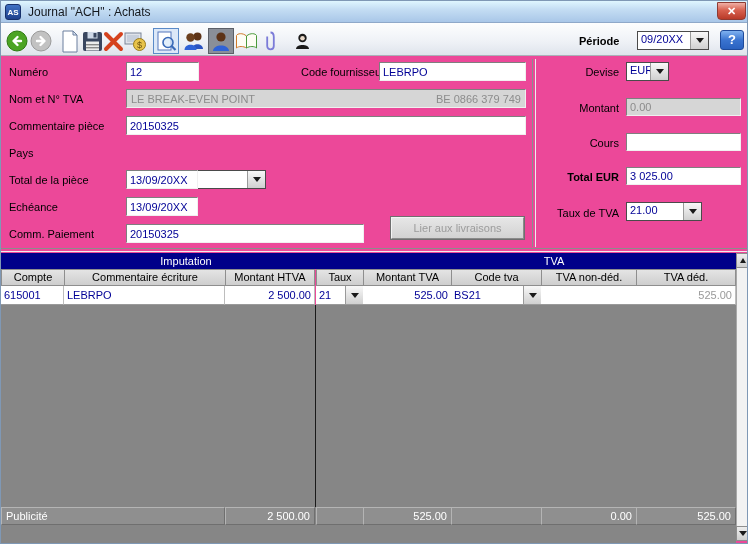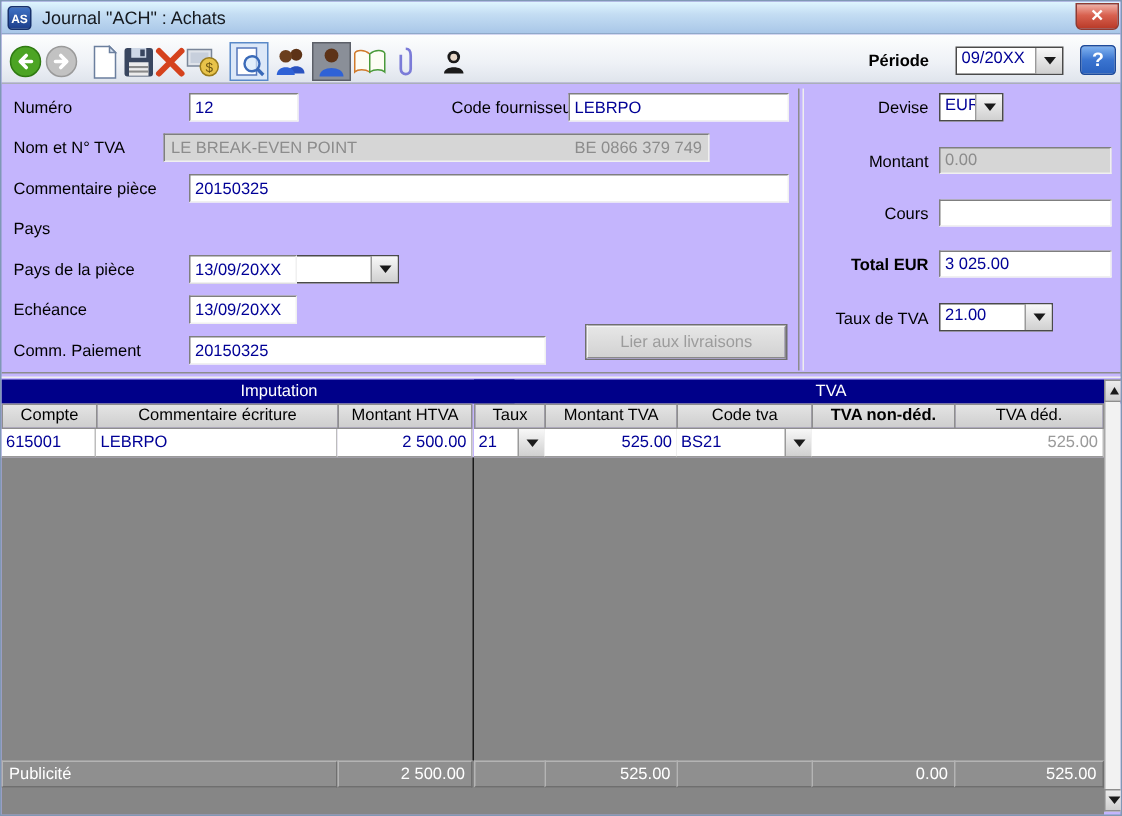--- a/index.html
+++ b/index.html
@@ -1,19 +1,19 @@
 <!DOCTYPE html>
 <html><head>
 <meta charset="utf-8">
 <style>
   html,body { margin:0; padding:0; background:#9aa7b8; }
   .window {
     position:relative; width:748px; height:544px; overflow:hidden;
     font-family:"Liberation Sans", sans-serif; font-size:11px;
-    background:#c4b5fd; border:1px solid #7f98b5; box-sizing:border-box;
+    background:#ec4899; border:1px solid #7f98b5; box-sizing:border-box;
   }
   .abs { position:absolute; }
 
   
   .titlebar {
     left:0; top:0; width:100%; height:22px;
     background:linear-gradient(#dff6ff,#c4ddf3 40%,#a9c7e8);
     border-bottom:1px solid #8fa9c9; box-sizing:border-box;
   }
   .app-badge {
@@ -222,37 +222,37 @@
   <div class="vdiv abs" style="left:531px; top:58px; height:188px;"></div>
   <div class="hdiv abs" style="left:0; top:247px; width:748px;"></div>
 
   <div class="lbl abs" style="left:8px; top:65px;">Numéro</div>
   <input class="tfield abs right" style="left: 125px; top: 61px; width: 73px; height: 19px;" value="12">
 
   <div class="lbl abs" style="left:300px; top:65px;">Code fournisseur</div>
   <input class="tfield abs" style="left: 378px; top: 61px; width: 147px; height: 19px;" value="LEBRPO">
 
   <div class="lbl abs" style="left:8px; top:92px;">Nom et N° TVA</div>
-  <div class="dualfield abs" style="left:108px; top:88px; width:364px; height:19px;gap:44px;">
+  <div class="dualfield abs" style="left:125px; top:88px; width:400px; height:19px;gap:44px;">
     <span>LE BREAK-EVEN POINT</span>
     <span>BE 0866 379 749</span>
   </div>
 
   <div class="lbl abs" style="left:8px; top:119px;">Commentaire pièce</div>
   <input class="tfield abs" style="left: 125px; top: 115px; width: 400px; height: 19px;" value="20150325">
 
   <div class="lbl abs" style="left:8px; top:146px;">Pays</div>
   <div class="combo abs" style="left:125px; top:142px; width:140px; height:19px;margin-top:27px;">
     <span class="val">Belgique</span>
     <span class="combo-btn">
         <span class="tri"></span>
       </span>
   </div>
 
-  <div class="lbl abs" style="left:8px; top:173px;">Pays de la pièce</div>
+  <div class="lbl abs" style="left:8px; top:173px;">Total de la pièce</div>
   <input class="tfield abs" style="left: 125px; top: 169px; width: 72px; height: 19px;" value="13/09/20XX">
 
   <div class="lbl abs" style="left:8px; top:200px;">Echéance</div>
   <input class="tfield abs" style="left: 125px; top: 196px; width: 72px; height: 19px;" value="13/09/20XX">
 
   <div class="lbl abs" style="left:8px; top:227px;">Comm. Paiement</div>
   <input class="tfield abs" style="left: 125px; top: 223px; width: 238px; height: 19px;" value="20150325">
 
   <div class="btn-disabled abs" style="left:390px; top:216px; width:133px; height:22px;">Lier aux livraisons</div>
 
@@ -283,21 +283,21 @@
 
   <div class="ghead abs" style="left:0; top:252px; width:314px; height:16px;">Imputation</div>
   <div class="ghead abs" style="left:315px; top:252px; width:420px; height:16px;">TVA</div>
 
   <div class="chead abs" style="left:0;   top:268px; width:64px;  height:17px;">Compte</div>
   <div class="chead abs" style="left:63px; top:268px; width:162px; height:17px;">Commentaire écriture</div>
   <div class="chead abs" style="left:224px; top:268px; width:90px; height:17px;">Montant HTVA</div>
   <div class="chead abs" style="left:315px; top:268px; width:48px; height:17px;">Taux</div>
   <div class="chead abs" style="left:362px; top:268px; width:89px; height:17px;">Montant TVA</div>
   <div class="chead abs" style="left:450px; top:268px; width:91px; height:17px;">Code tva</div>
-  <div class="chead abs" style="left:540px; top:268px; width:96px; height:17px;font-weight:bold;">TVA non-déd.</div>
+  <div class="chead abs" style="left:540px; top:268px; width:96px; height:17px;">TVA non-déd.</div>
   <div class="chead abs" style="left:635px; top:268px; width:100px; height:17px;">TVA déd.</div>
 
   <div>
     <div class="dcell abs" style="left:0; top:285px; width:63px; height:19px;">615001</div>
     <div class="dcell abs" style="left:63px; top:285px; width:161px; height:19px;">LEBRPO</div>
     <div class="dcell abs right" style="left:224px; top:285px; width:90px; height:19px;">2 500.00</div>
     <div class="dcell abs flexcell" style="left:315px; top:285px; width:48px; height:19px;">
       <span class="val">21</span>
       <span class="combo-btn">
           <span class="tri"></span>

